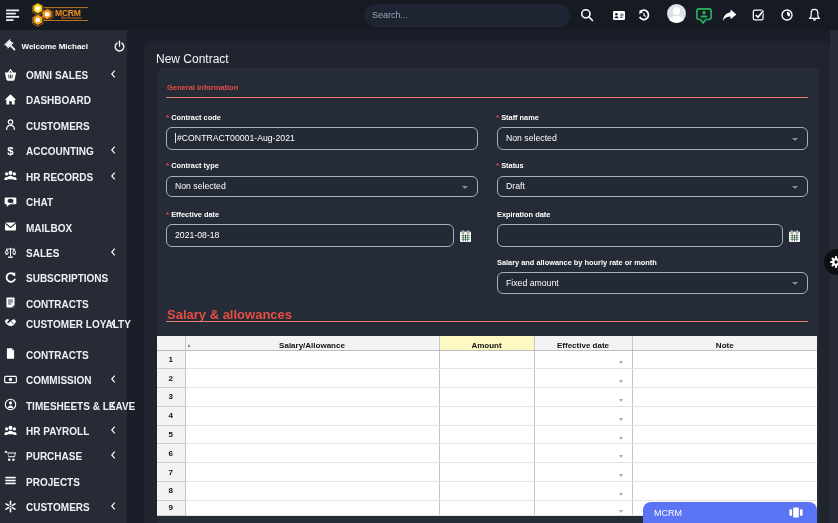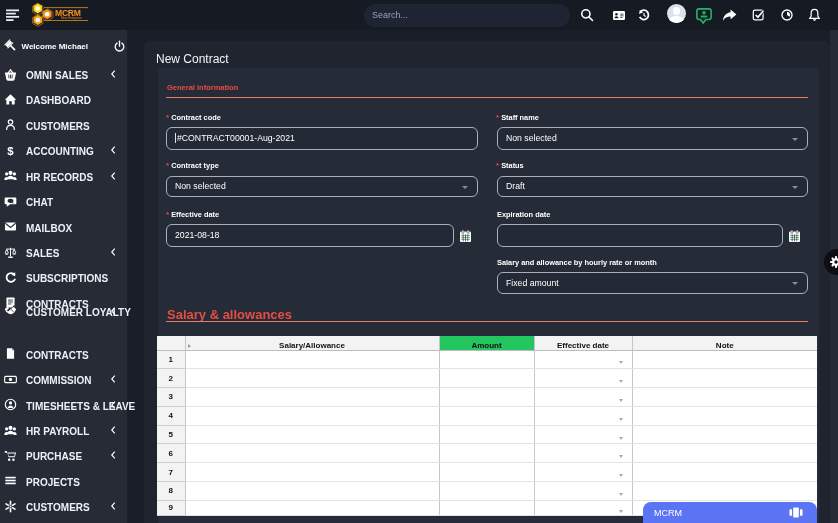--- a/index.html
+++ b/index.html
@@ -205,21 +205,21 @@
 <div class="mi" style="top:260.4px">
       <svg style="position:absolute;left:4px;top:6px" width="13" height="13" viewBox="0 0 16 16">
         <g>
           <rect x="3" y="1.8" width="10" height="12.4" rx="1" fill="#fff"></rect>
           <path d="M5 5 H11 M5 7.4 H11 M5 9.8 H9" stroke="#272b36" stroke-width="1.1"></path>
           <path d="M9.4 14.2 L13 10.8 V14.2 Z" fill="#272b36"></path>
         </g>
       </svg>
       <div class="tx">CONTRACTS</div>
     </div>
-<div class="mi" style="top:268px">
+<div class="mi" style="top:280px">
       <svg style="position:absolute;left:4px;top:6px" width="13" height="13" viewBox="0 0 16 16">
         <g fill="#fff">
           <path d="M1 6.2 L3.8 3.6 L6.6 4.6 L4.2 7 a1.1 1.1 0 0 0 1.6 1.6 L8.4 6 L12 3.8 L15 6.4 L12.6 10.6 L9.4 12.6 L6 12 L2.6 9.4 Z"></path>
           <path d="M8.6 6.6 L11.8 9.6" stroke="#272b36" stroke-width="1"></path>
         </g>
       </svg>
       <div class="tx">CUSTOMER LOYALTY</div>
       <svg class="ch" viewBox="0 0 5 9">
         <path d="M4.2 0.8 L0.8 4.5 L4.2 8.2" stroke="#fff" stroke-width="1.3" fill="none"></path>
       </svg>
@@ -357,21 +357,21 @@
 <div class="lbl" style="left:497px;top:258px">Salary and allowance by hourly rate or month</div>
 <div class="inp sel" style="left:497px;top:272px;width:311px;height:22px;line-height:20px">Fixed amount<span class="car"></span></div>
 
 <div class="abs" style="left:167px;top:307px;font-size:13px;font-weight:bold;color:#e64e43">Salary &amp; allowances</div>
 <div class="abs" style="left:166px;top:320.5px;width:642px;height:1.5px;background:#ed7a71"></div>
 <table class="abs" style="left:157px;top:336px;border-collapse:collapse;table-layout:fixed;background:#fff;font-size:8px" cellspacing="0">
     <tbody>
       <tr style="height:14px">
         <td style="width:28px;border-right:1px solid #c6c6c6;border-bottom:1px solid #bdbdbd;background:#f3f3f3;text-align:center;font-weight:bold;color:#111;position:relative;vertical-align:top;padding-top:4.5px"></td>
         <td style="width:254px;border-right:1px solid #c6c6c6;border-bottom:1px solid #bdbdbd;background:#f3f3f3;text-align:center;font-weight:bold;color:#111;position:relative;vertical-align:top;padding-top:4.5px">Salary/Allowance<span style="position:absolute;left:2px;top:8px;width:0;height:0;border-top:2.6px solid transparent;border-bottom:2.6px solid transparent;border-left:3.6px solid #999"></span></td>
-        <td style="width:95px;border-right:1px solid #c6c6c6;border-bottom:1px solid #bdbdbd;background:#22c55e;text-align:center;font-weight:bold;color:#111;position:relative;vertical-align:top;padding-top:4.5px">Amount</td>
+        <td style="width:95px;border-right:1px solid #c6c6c6;border-bottom:1px solid #bdbdbd;background:#fef9c3;text-align:center;font-weight:bold;color:#111;position:relative;vertical-align:top;padding-top:4.5px">Amount</td>
         <td style="width:98px;border-right:1px solid #c6c6c6;border-bottom:1px solid #bdbdbd;background:#f3f3f3;text-align:center;font-weight:bold;color:#111;position:relative;vertical-align:top;padding-top:4.5px">Effective date</td>
         <td style="width:185px;border-bottom:1px solid #bdbdbd;background:#f3f3f3;text-align:center;font-weight:bold;color:#111;position:relative;vertical-align:top;padding-top:4.5px">Note</td>
       </tr>
       <tr style="height:18.8px">
         <td style="border-right:1px solid #c6c6c6;border-bottom:1px solid #cfcfcf;background:#f3f3f3;text-align:center;font-weight:bold;color:#111">1</td>
         <td style="border-right:1px solid #c6c6c6;border-bottom:1px solid #e4e4e4"></td>
         <td style="border-right:1px solid #c6c6c6;border-bottom:1px solid #e4e4e4"></td>
         <td style="border-right:1px solid #c6c6c6;border-bottom:1px solid #e4e4e4">
           <span style="float:right;margin-right:9px;margin-top:7px;width:0;height:0;border-left:2.6px solid transparent;border-right:2.6px solid transparent;border-top:3px solid #aaa"></span>
         </td>

